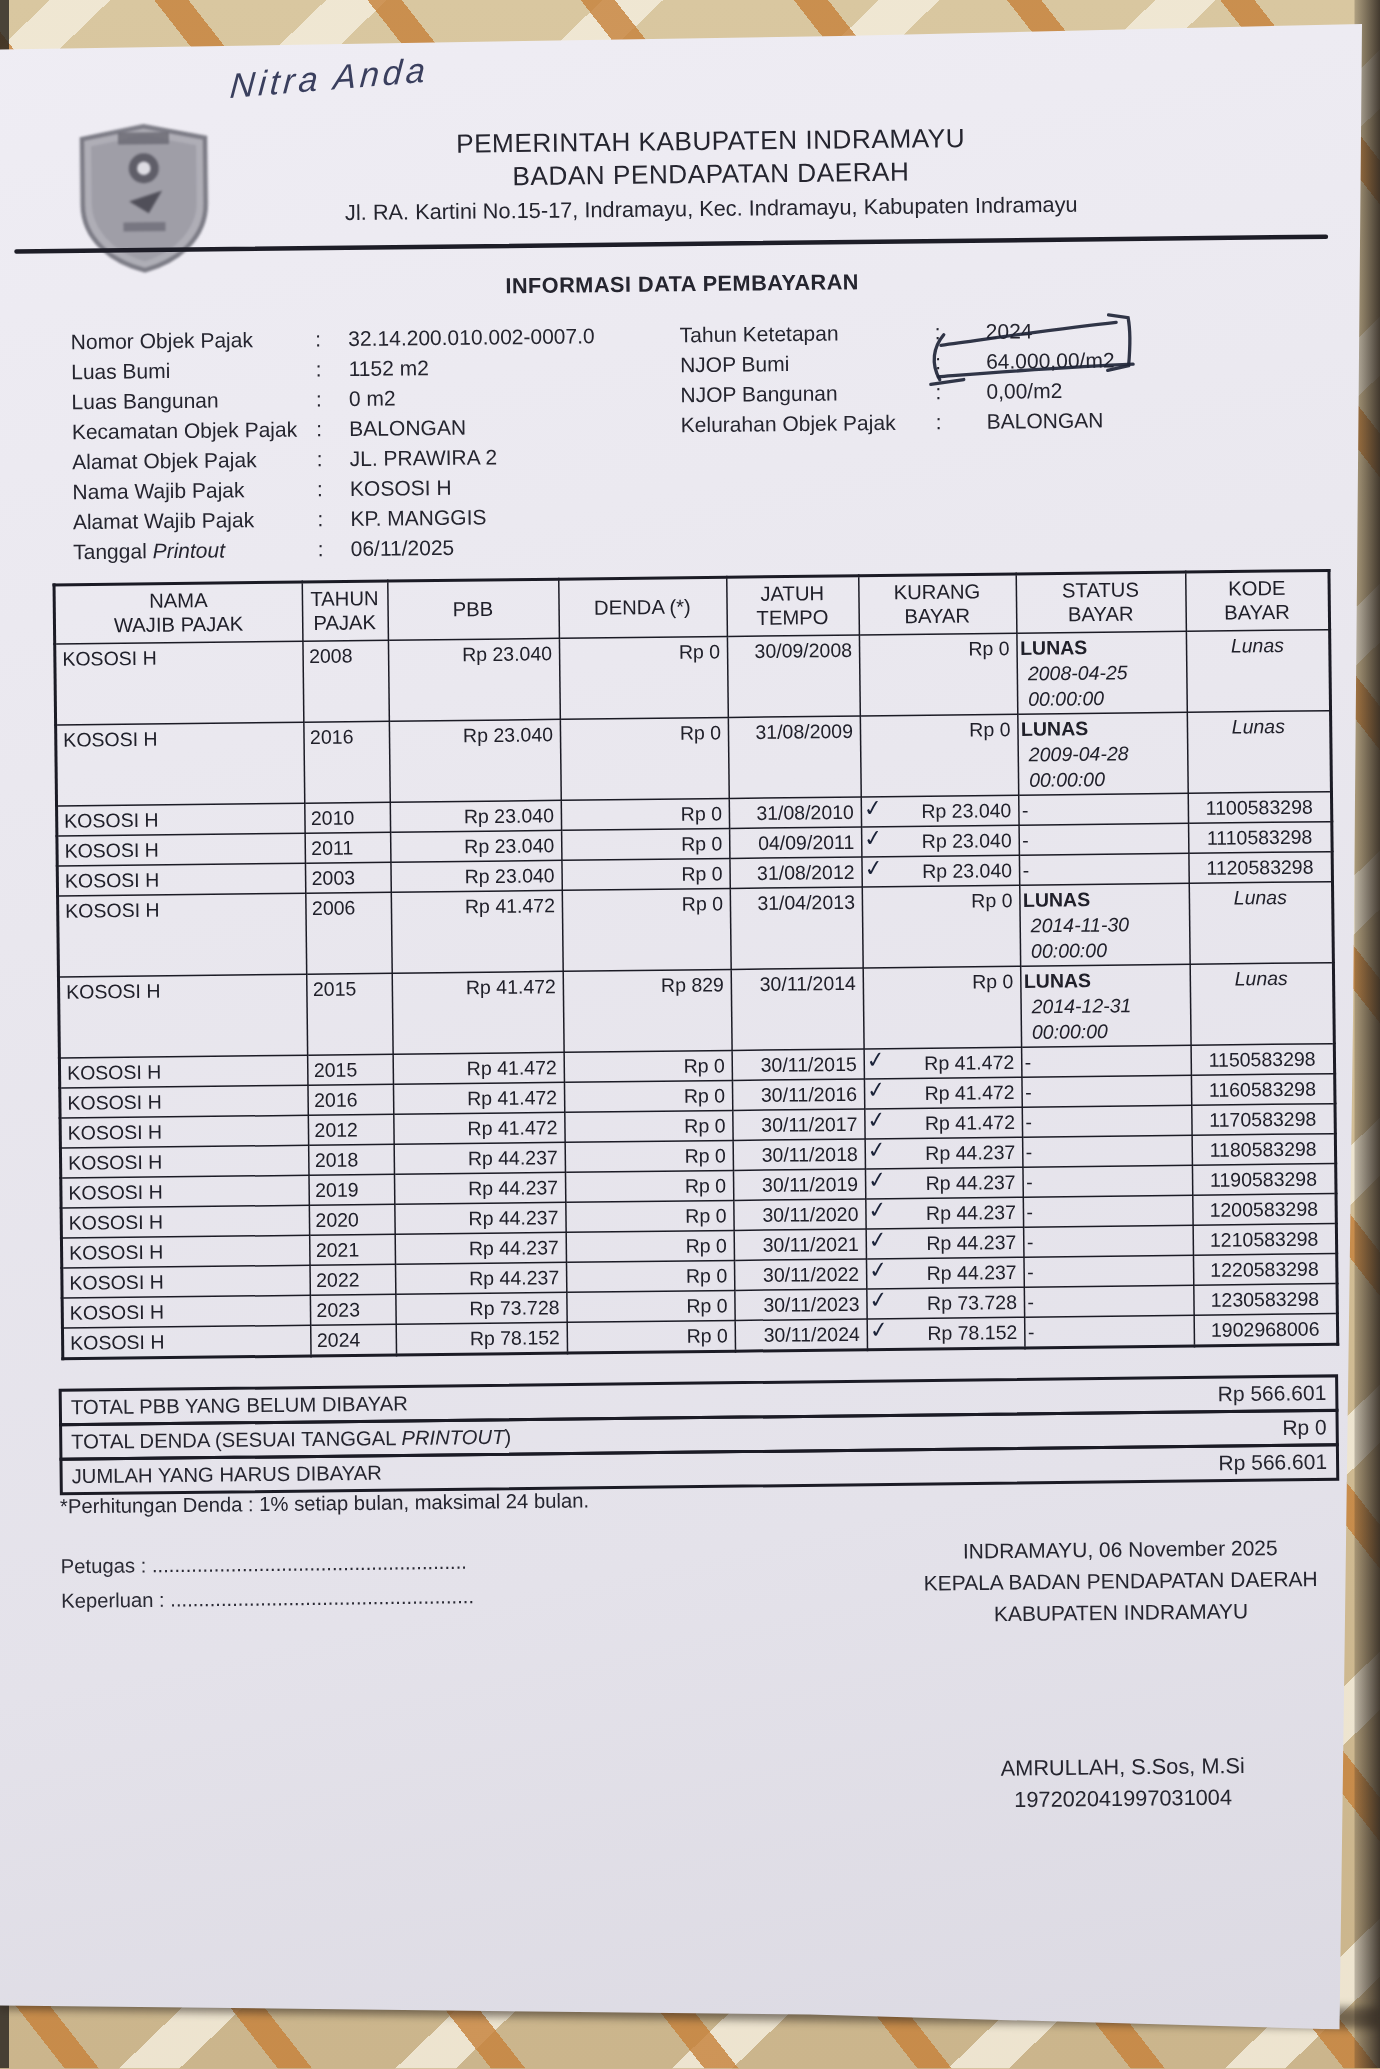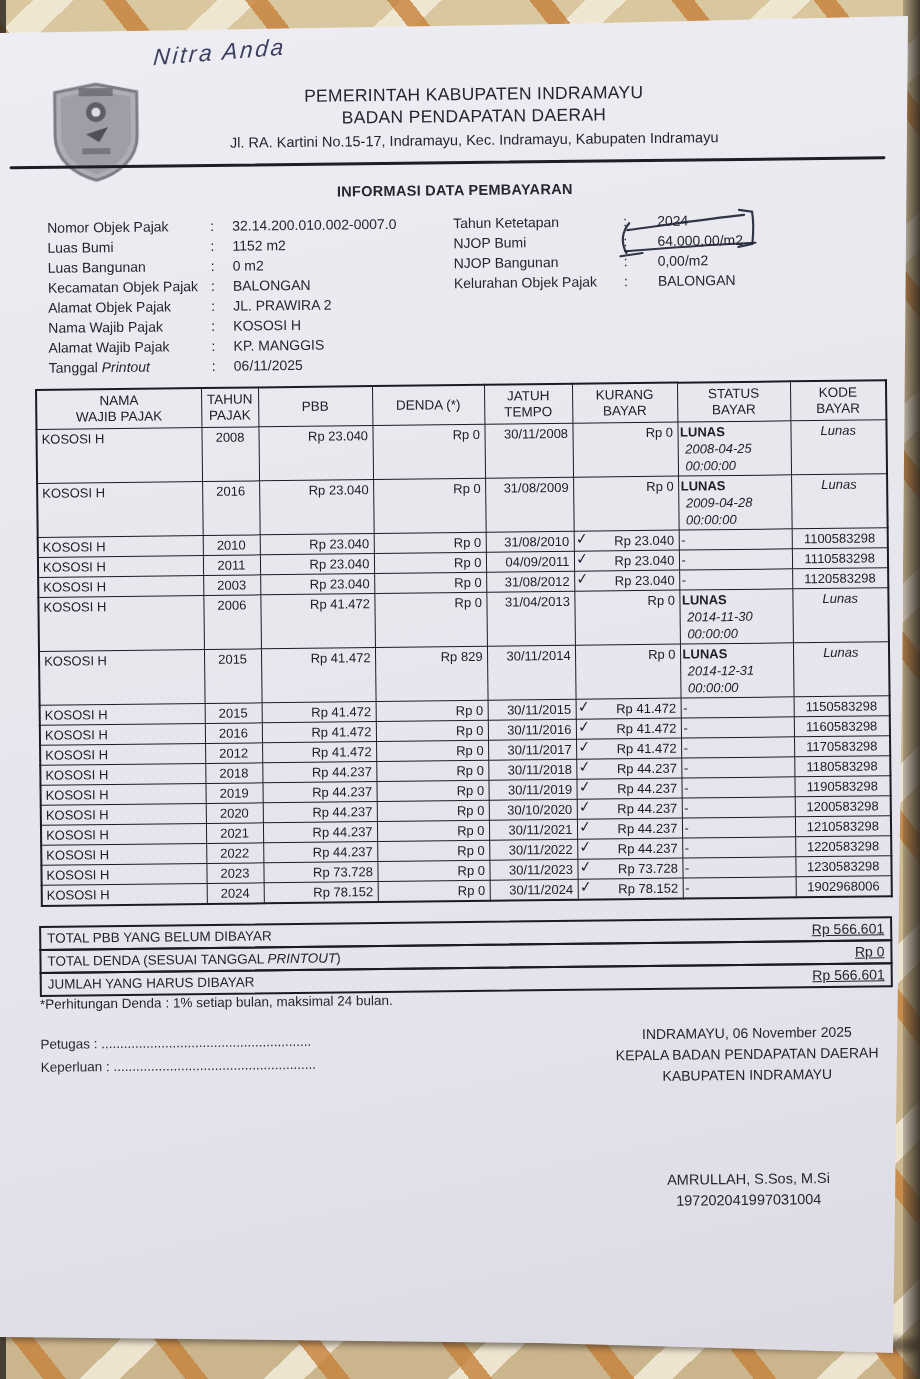--- a/index.html
+++ b/index.html
@@ -58,36 +58,36 @@
   .pen-svg path{stroke:#1f2538;stroke-width:2.2;fill:none;stroke-linecap:round;opacity:.92;}
 
   
   .pay-table{position:absolute;left:38px;top:384px;width:851px;border-collapse:collapse;
     font-size:13px;color:#20202a;table-layout:fixed;}
   .pay-table th,.pay-table td{border:1.5px solid #1b1b25;}
   .pay-table{border:2.5px solid #1b1b25;}
   .pay-table th{font-weight:normal;font-size:13.5px;text-align:center;padding:3px 1px;line-height:16px;}
   .pay-table td{padding:1px 4px;line-height:17px;vertical-align:top;}
   td.c-nama{text-align:left;}
-  td.c-tahun{text-align:center;margin-top:12px;}
+  td.c-tahun{text-align:left;margin-top:12px;}
   td.c-num{text-align:right;}
   td.c-st{text-align:left;padding-left:2px;}
   td.c-kode{text-align:center;}
   .st-main{font-weight:bold;}
   .st-sub{font-style:italic;padding-left:5px;}
   .kode-lunas{font-style:italic;}
   .chk{float:left;font-size:15px;font-weight:bold;color:#1a2238;
     transform:rotate(-6deg);margin:-2px 0 0 -3px;font-family:"DejaVu Sans",sans-serif;}
 
   
   .totals{position:absolute;left:36px;top:921px;width:853px;font-size:13.5px;}
   .t-row{display:flex;justify-content:space-between;border:2px solid #1b1b25;
     padding:2px 6px;line-height:17px;margin-top:-2px;}
   .t-row:first-child{margin-top:0;}
-  .t-val{font-size:14px;text-decoration:underline;}
+  .t-val{font-size:14px;}
   .t-lbl em{font-style:italic;}
   .denda-note{position:absolute;left:36px;top:992px;font-size:13.5px;}
 
   
   .f-left{position:absolute;left:36px;top:1028px;font-size:13.5px;line-height:23px;color:#2a2a34;}
   .f-right{position:absolute;left:570px;top:1026px;width:345px;text-align:center;
     font-size:14px;line-height:21px;}
   .sig{position:absolute;left:570px;top:1172px;width:345px;text-align:center;
     font-size:14.5px;line-height:21px;}
 </style>
@@ -218,21 +218,21 @@
               <th>STATUS<br>BAYAR</th>
               <th>KODE<br>BAYAR</th>
             </tr>
         </thead>
         <tbody id="tbl-body">
             <tr>
               <td class="c-nama">KOSOSI H</td>
               <td class="c-tahun">2008</td>
               <td class="c-num">Rp 23.040</td>
               <td class="c-num">Rp 0</td>
-              <td class="c-num">30/11/2008</td>
+              <td class="c-num">30/09/2008</td>
               <td class="c-num">Rp 0</td>
               <td class="c-st">
                 <div class="st-main">LUNAS</div>
                 <div class="st-sub">2008-04-25</div>
                 <div class="st-sub">00:00:00</div>
               </td>
               <td class="c-kode kode-lunas">Lunas</td>
             </tr>
             <tr>
               <td class="c-nama">KOSOSI H</td>
@@ -354,21 +354,21 @@
               <td class="c-num">30/11/2019</td>
               <td class="c-num"><span class="chk">✓</span>Rp 44.237</td>
               <td class="c-st">-</td>
               <td class="c-kode">1190583298</td>
             </tr>
             <tr>
               <td class="c-nama">KOSOSI H</td>
               <td class="c-tahun">2020</td>
               <td class="c-num">Rp 44.237</td>
               <td class="c-num">Rp 0</td>
-              <td class="c-num">30/10/2020</td>
+              <td class="c-num">30/11/2020</td>
               <td class="c-num"><span class="chk">✓</span>Rp 44.237</td>
               <td class="c-st">-</td>
               <td class="c-kode">1200583298</td>
             </tr>
             <tr>
               <td class="c-nama">KOSOSI H</td>
               <td class="c-tahun">2021</td>
               <td class="c-num">Rp 44.237</td>
               <td class="c-num">Rp 0</td>
               <td class="c-num">30/11/2021</td>

